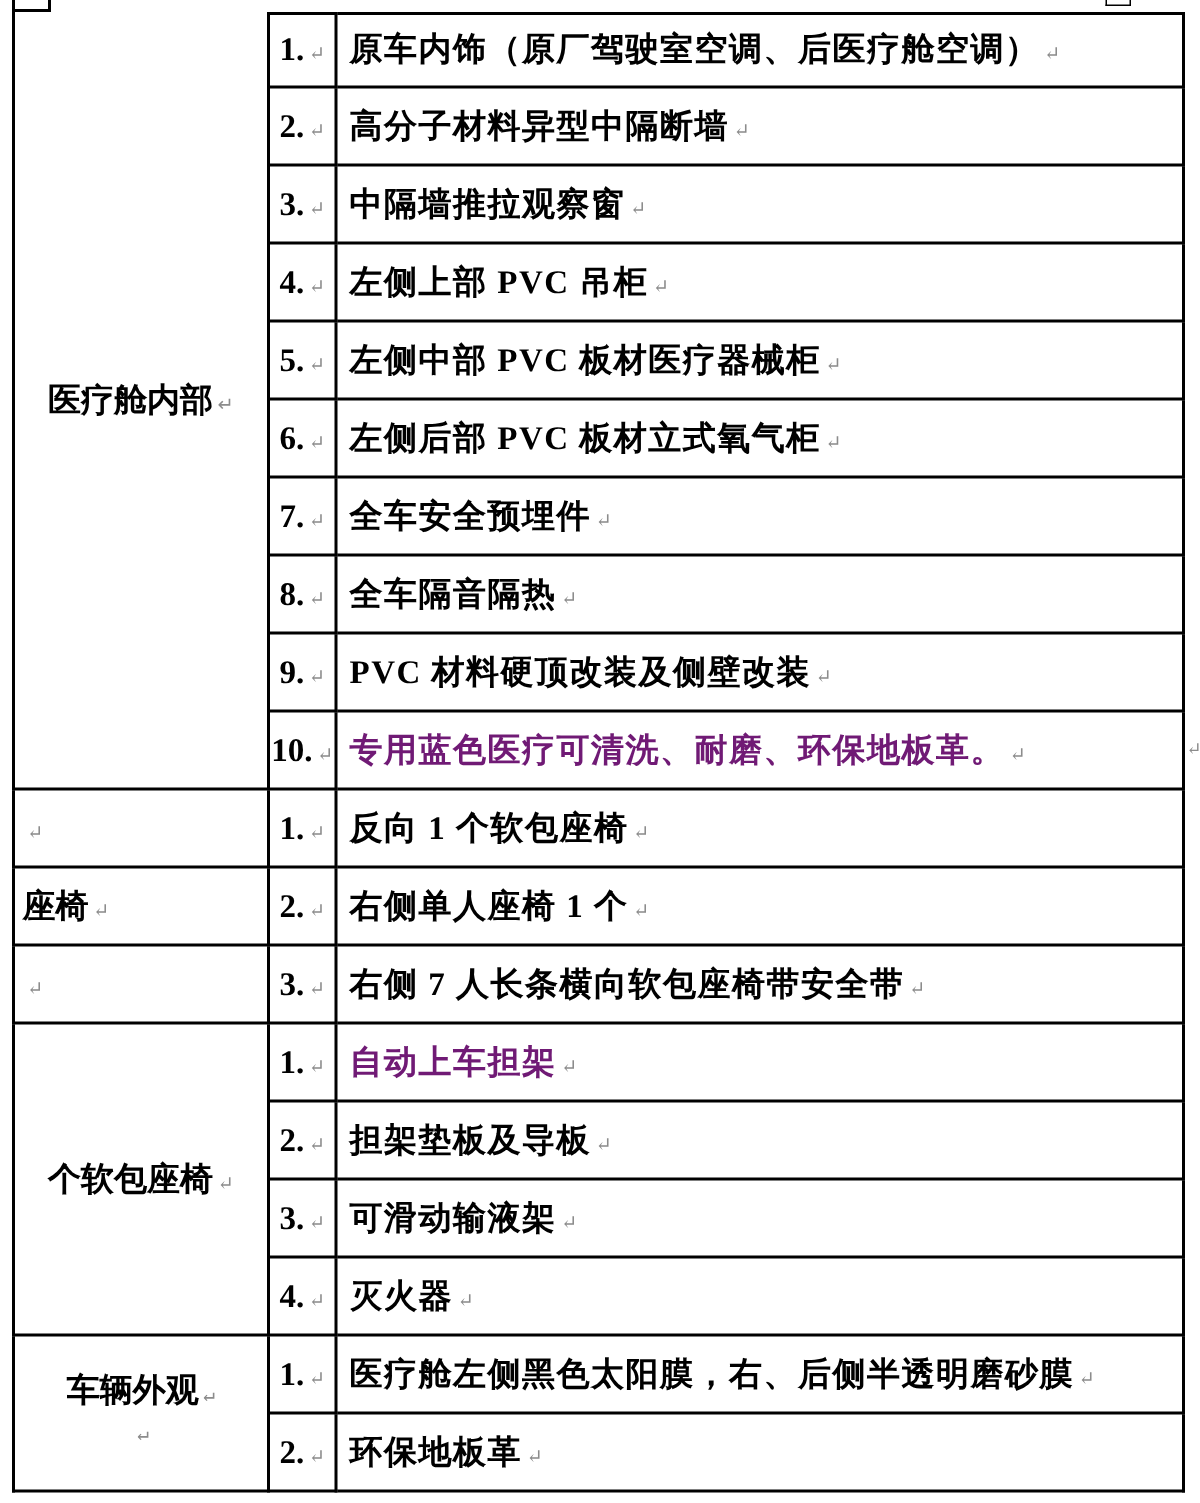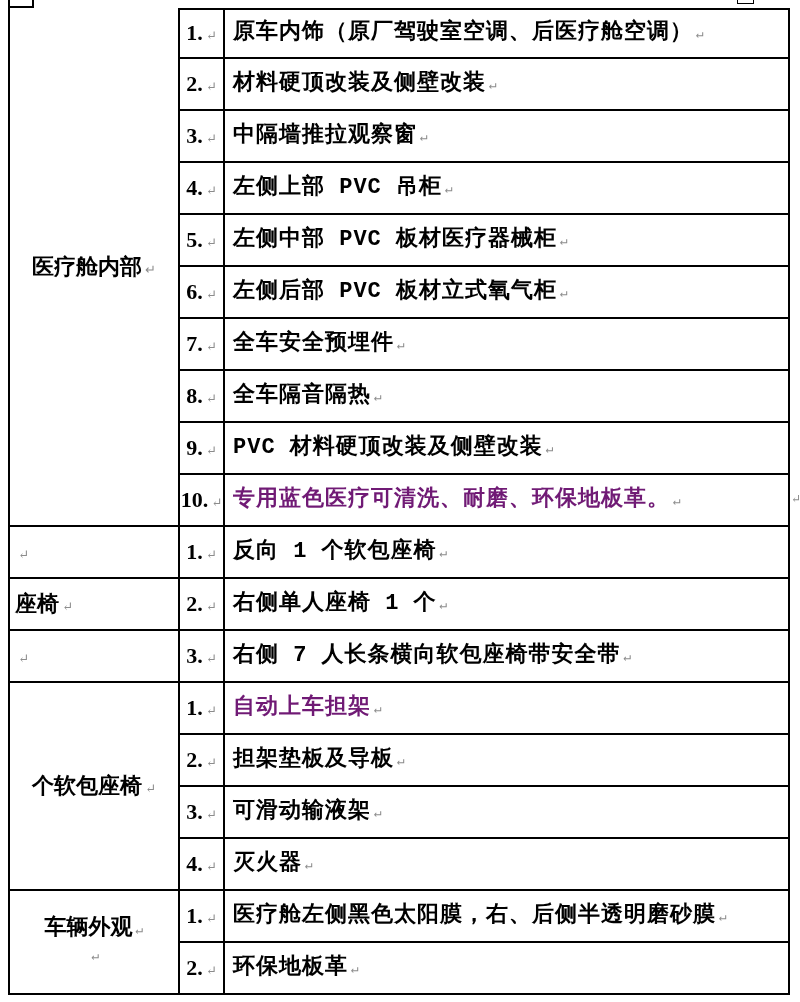--- a/index.html
+++ b/index.html
@@ -23,21 +23,21 @@
     font-size:22px;font-weight:bold;line-height:1.2;
     overflow:hidden;white-space:nowrap;
   }
   tr{height:52px;}
   tr.first{height:49px;}
 
   td.cat{text-align:center;}
   td.cat.no-top{border-top:none;font-family:Liberation Serif, serif;}
   td.cat-side{text-align:left;padding-left:5px;}
   td.num{text-align:center;}
-  td.item{text-align:left;padding-left:8px;letter-spacing:1px;font-family:Liberation Mono, monospace;}
+  td.item{text-align:left;padding-left:8px;letter-spacing:1px;}
 
   .red{color:#701a75;}
 
   .mark{
     font-size:13px;color:#8c8c8c;font-weight:normal;
     letter-spacing:0;margin-left:3px;
   }
   .cat-line{text-align:center;font-family:Liberation Mono, monospace;}
 
   
@@ -83,21 +83,21 @@
       </td>
       <td class="item">
         <span>原车内饰（原厂驾驶室空调、后医疗舱空调）</span><span class="mark">↵</span>
       </td>
     </tr>
     <tr>
       <td class="num">
         <span>2.</span><span class="mark">↵</span>
       </td>
       <td class="item">
-        <span>材料硬顶改装及侧壁改装</span><span class="mark">↵</span>
+        <span>高分子材料异型中隔断墙</span><span class="mark">↵</span>
       </td>
     </tr>
     <tr>
       <td class="num">
         <span>3.</span><span class="mark">↵</span>
       </td>
       <td class="item">
         <span>中隔墙推拉观察窗</span><span class="mark">↵</span>
       </td>
     </tr>

